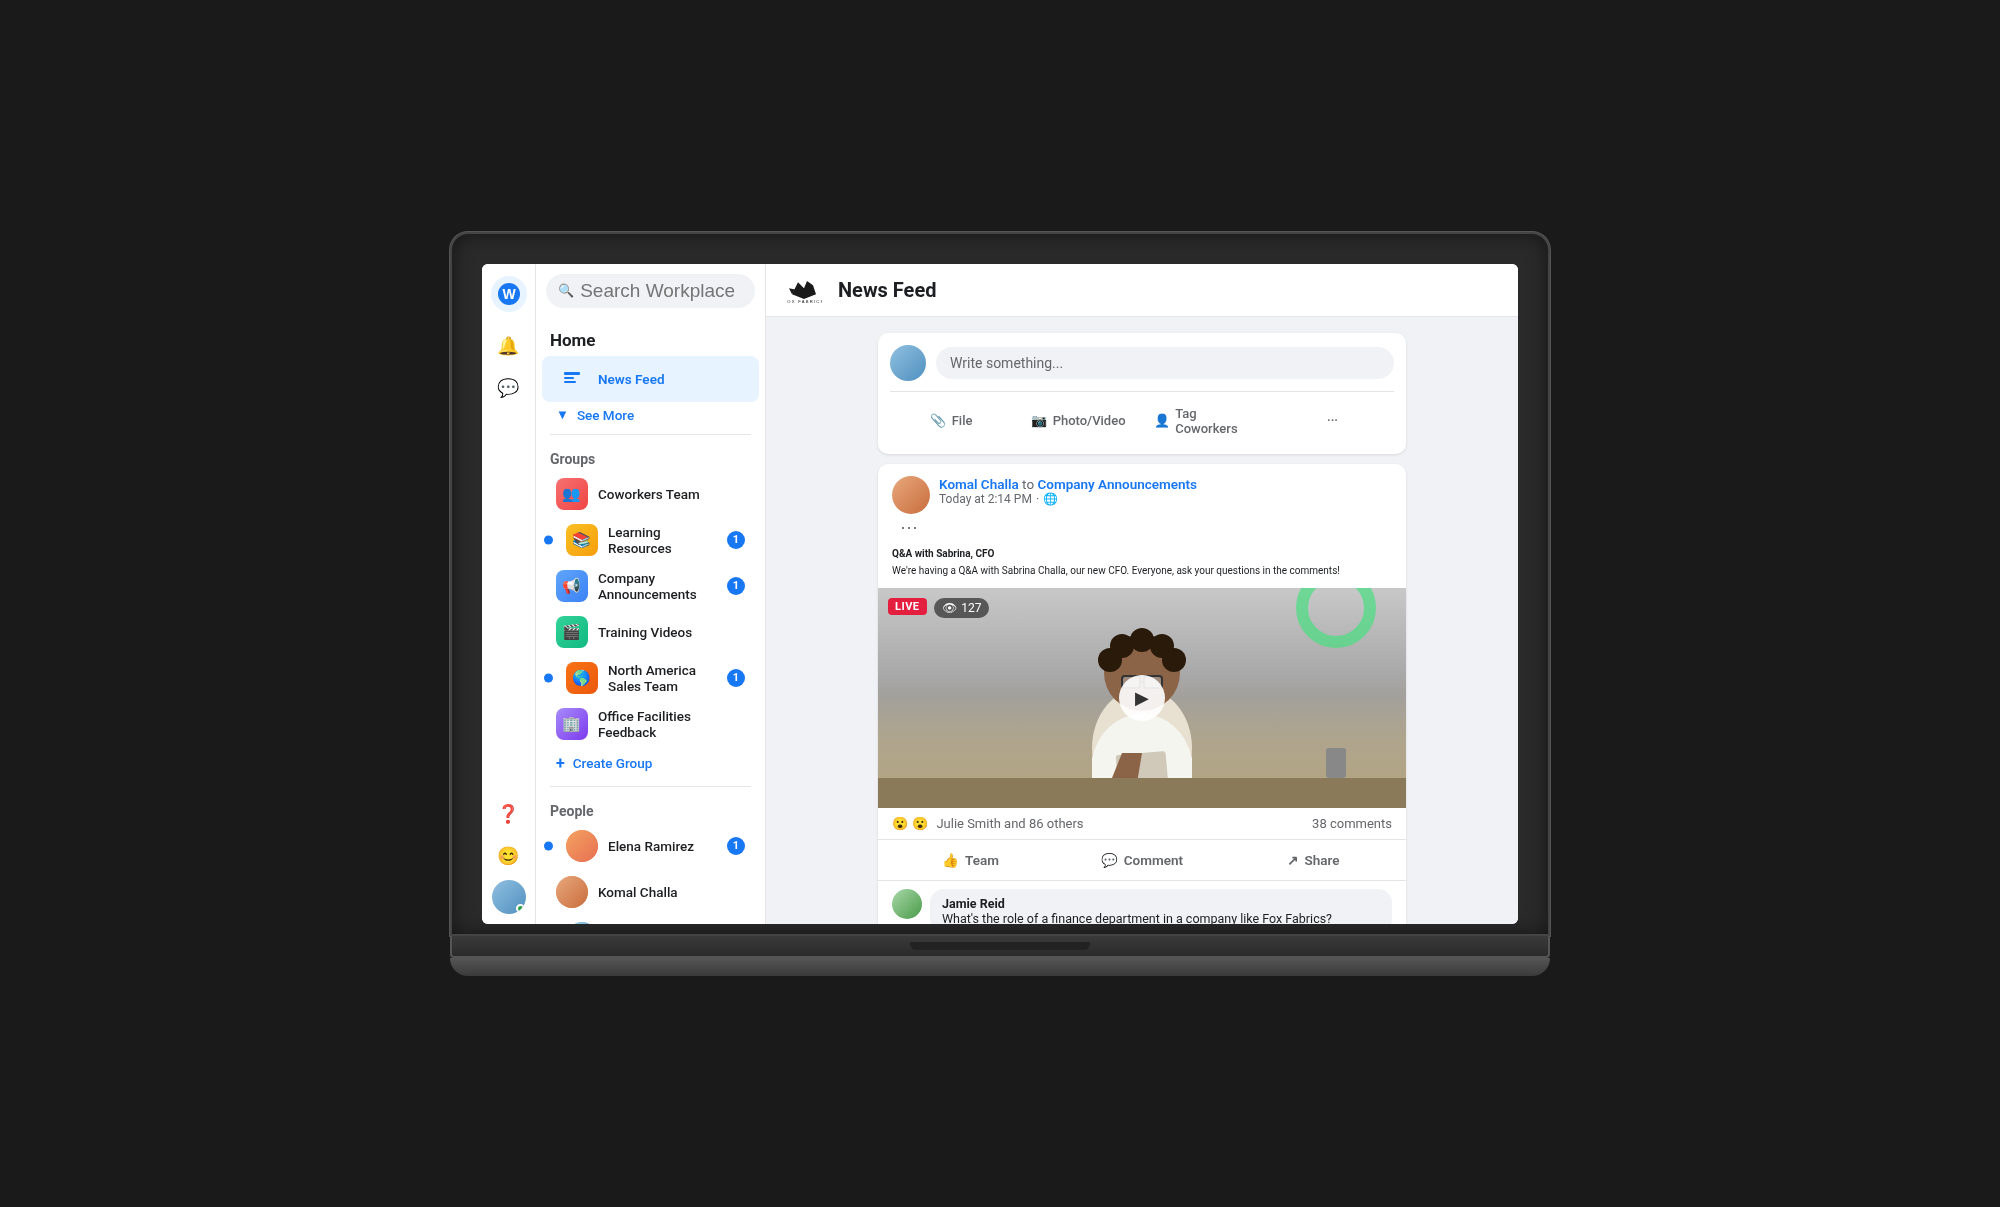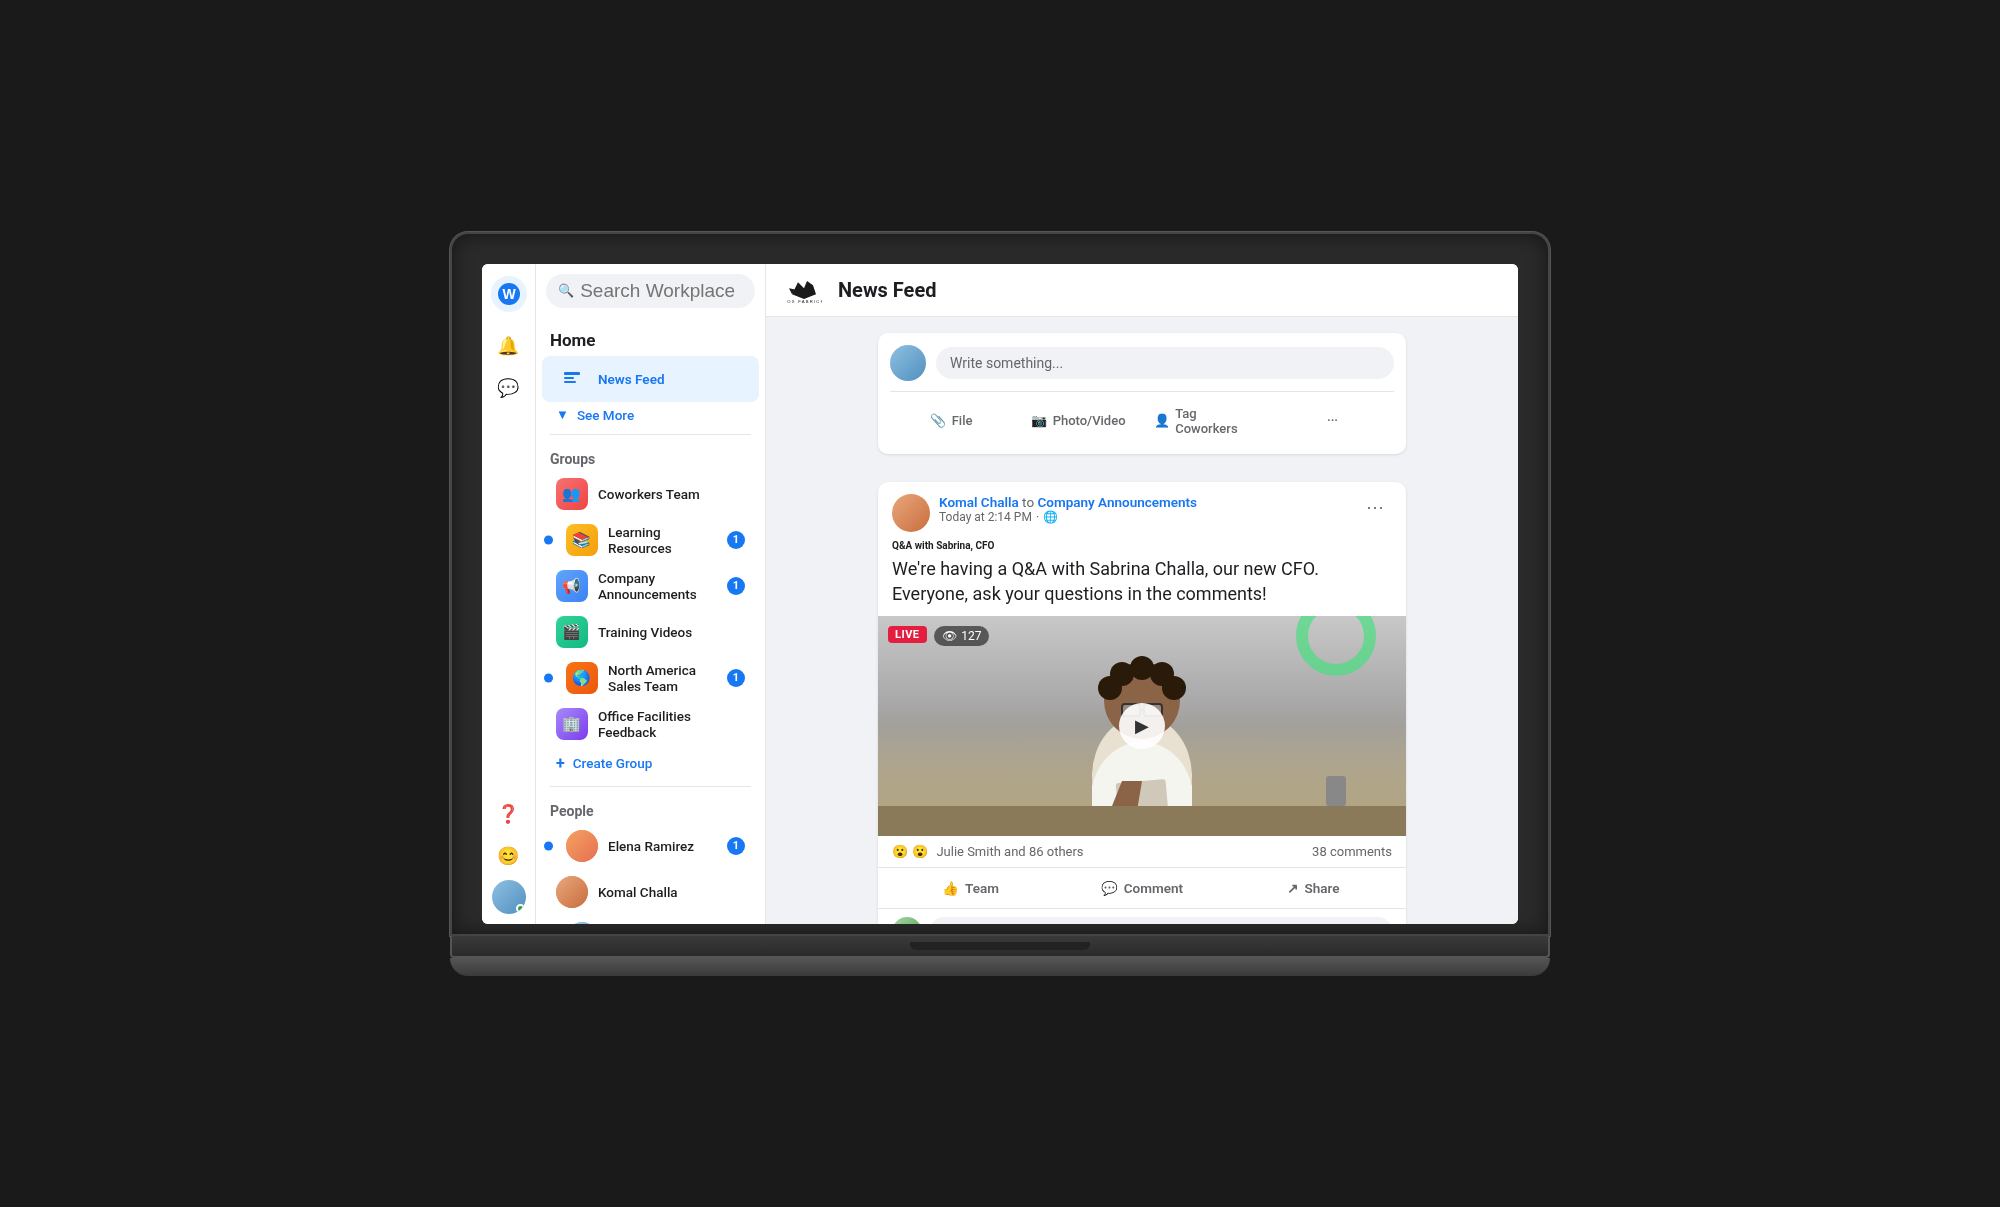--- a/index.html
+++ b/index.html
@@ -279,21 +279,21 @@
     .main-title {
       font-size: 20px;
       font-weight: 700;
       color: #1c1e21;
     }
 
     .feed-container {
       padding: 16px;
       display: flex;
       flex-direction: column;
-      gap: 28px;
+      gap: 10px;
       max-width: 560px;
       margin: 0 auto;
       width: 100%;
     }
 
     
     .composer-card {
       background: #fff;
       border-radius: 10px;
       box-shadow: 0 1px 3px rgba(0,0,0,0.1);
@@ -353,20 +353,21 @@
       border-radius: 10px;
       box-shadow: 0 1px 3px rgba(0,0,0,0.1);
       overflow: hidden;
     }
 
     .post-header {
       display: flex;
       align-items: flex-start;
       padding: 12px 14px 8px 14px;
       justify-content: space-between;
+      flex-direction: column;
     }
 
     .post-header-left {
       display: flex;
       align-items: flex-start;
       gap: 9px;
     }
 
     .post-avatar {
       width: 38px;
@@ -411,21 +412,21 @@
     }
 
     .post-title {
       font-size: 10px;
       font-weight: 700;
       color: #1c1e21;
       margin-bottom: 5px;
     }
 
     .post-text {
-      font-size: 18px;
+      font-size: 10px;
       color: #1c1e21;
       line-height: 1.4;
     }
 
     .post-media {
       position: relative;
       background: #222;
       overflow: hidden;
     }
 

